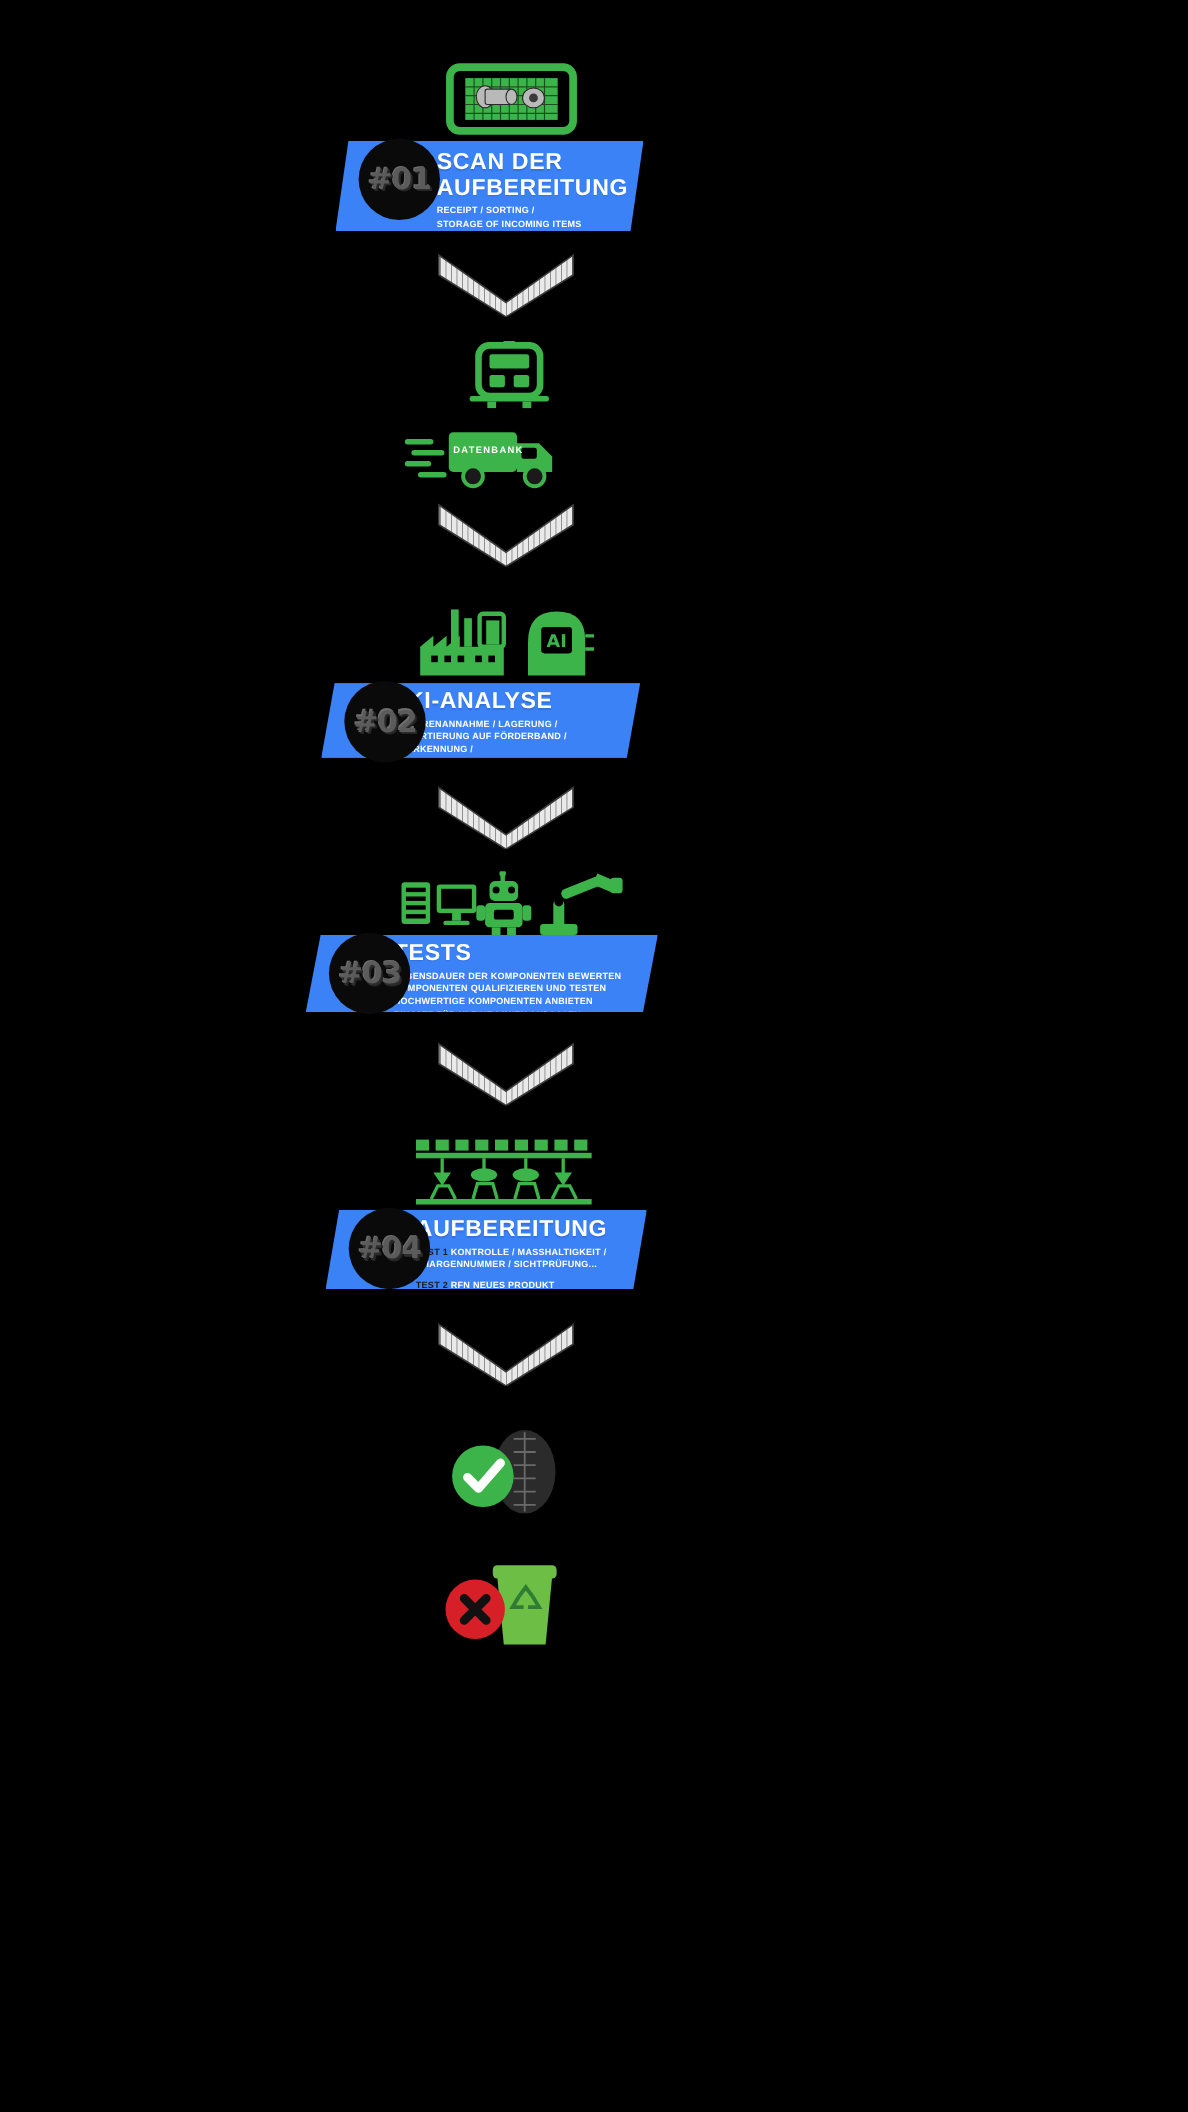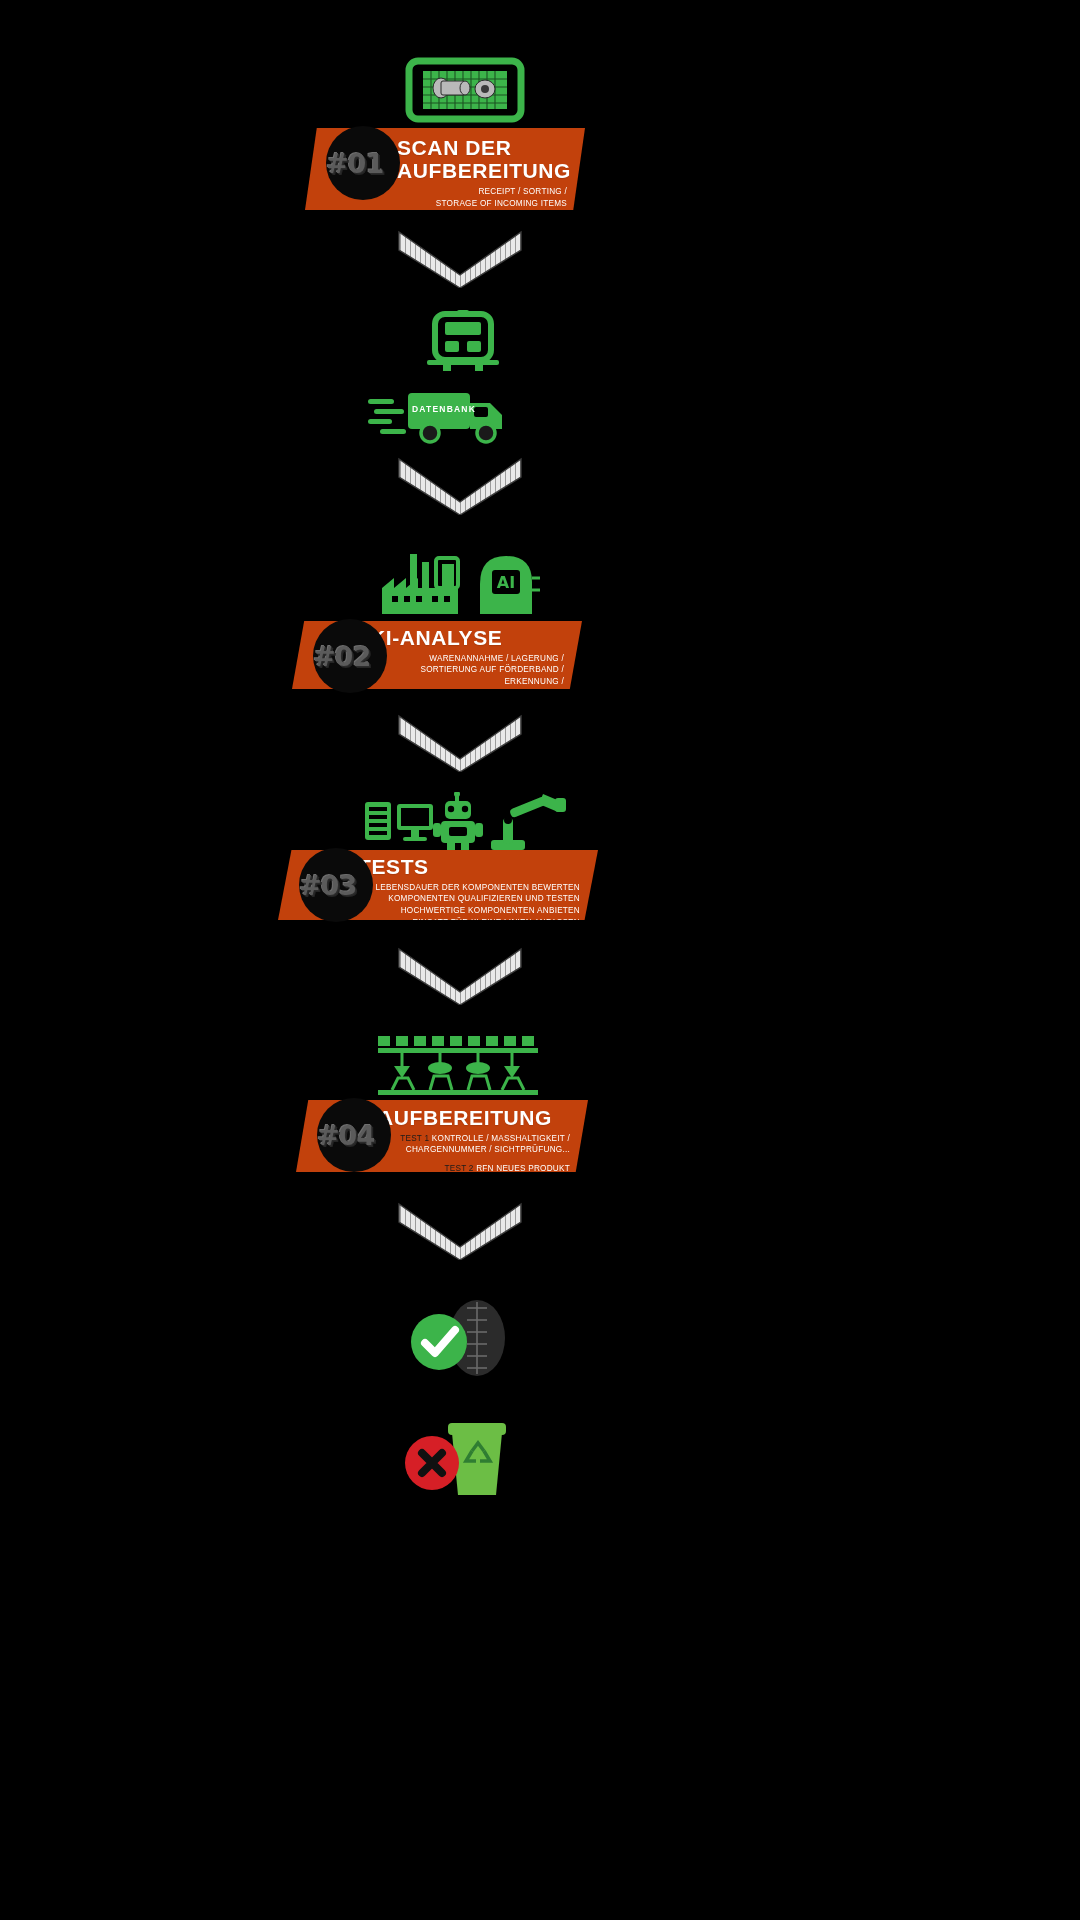--- a/index.html
+++ b/index.html
@@ -20,57 +20,56 @@
   .chevron svg { width:100%; height:100%; display:block; }
 
   
   .icon-group { position:absolute; display:flex; align-items:flex-end; justify-content:flex-end; gap:6px; }
   .icon-group svg { display:block; }
 
   
   .banner-wrap { position:absolute; }
   .banner {
     position:relative;
-    background:#c2410c;
+    background:#3b82f6;
     height:100%;
     clip-path: polygon(4.2% 0%, 100% 0%, 95.8% 100%, 0% 100%);
     display:block;
   }
   .banner-inner {
     position:absolute;
     left:92px; top:9px; right:18px;
   }
   .banner-title {
     color:#ffffff;
     font-size:21px;
     font-weight:bold;
     letter-spacing:0.6px;
     line-height:1.08;
     text-shadow:0 1px 1px rgba(0,0,0,.12);
   }
   .banner-sub {
     color:#ffffff;
     font-size:8.2px;
-    font-weight:normal;
+    font-weight:bold;
     letter-spacing:0.25px;
     line-height:1.42;
     margin-top:4px;
     text-transform:uppercase;
-    text-align:right;
   }
   .banner-sub .lead { color:#1b1b1b; }
   .sub-block2 { margin-top:7px; }
 
   
   .num-badge {
     position:absolute;
     width:74px; height:74px;
     border-radius:50%;
     background:#0a0a0a;
-    display:flex; align-items:center; 
+    display:flex; align-items:center; justify-content:center;
     z-index:5;
   }
   .num-badge span {
     font-family:"DejaVu Sans", sans-serif;
     font-size:27px;
     font-weight:bold;
     color:#5b5b5b;
     letter-spacing:-1px;
     text-shadow:
        1px 1px 0 #2c2c2c,

